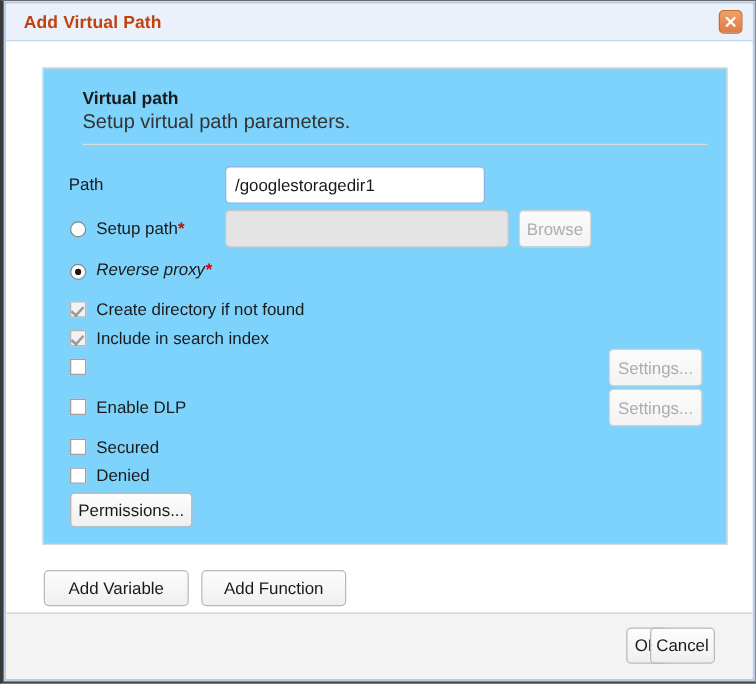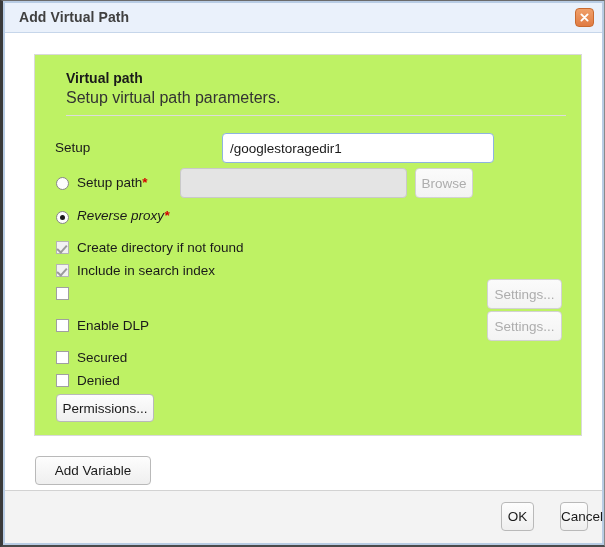--- a/index.html
+++ b/index.html
@@ -35,21 +35,21 @@
     position: relative;
     height: 30px;
     background: #eaf1fb;
     border-bottom: 1px solid #c6d6ea;
   }
   .titlebar-title {
     position: absolute;
     left: 14px; top: 6px;
     font-size: 14px;
     font-weight: bold;
-    color: #404040;
+    color: #c2410c;
     letter-spacing: 0.1px;
   }
   .close-btn {
     position: absolute;
     right: 8px; top: 5px;
     width: 19px; height: 19px;
     border-radius: 4px;
     background: linear-gradient(#f0a06a, #e07b43);
     border: 1px solid #c96a2f;
     cursor: pointer;
@@ -62,21 +62,21 @@
     left: 0; top: 31px; right: 0; bottom: 53px;
     background: #ffffff;
   }
 
   
   .panel {
     position: absolute;
     left: 29px; top: 20px;
     width: 548px; height: 382px;
     border: 1px solid #d9d9d9;
-    background: #bef264;
+    background: #7dd3fc;
   }
 
   .panel-head {
     position: absolute;
     left: 31px; top: 15px;
     width: 500px;
   }
   .panel-head h2 {
     margin: 0;
     font-size: 14px;
@@ -253,22 +253,22 @@
 
     <div class="panel">
 
       <div class="panel-head">
         <h2>Virtual path</h2>
         <p>Setup virtual path parameters.</p>
       </div>
       <div class="panel-sep"></div>
 
       <div class="row" style="top:78px;">
-        <span class="row-label" style="left:20px;">Setup</span>
-        <input class="textinput" style="left: 145px; top: 0px; width: 272px; margin-left: 42px;" value="/googlestoragedir1">
+        <span class="row-label" style="left:20px;">Path</span>
+        <input class="textinput" style="left: 145px; top: 0px; width: 208px;" value="/googlestoragedir1">
       </div>
 
       <div class="row" style="top:113px;">
         <span class="radio" style="left:21px; top:9px;"></span>
         <span class="row-label" style="left:42px;"><span>Setup path</span><span class="req">*</span></span>
         <input class="textinput disabled" style="left: 145px; top: 0px; width: 227px;" disabled="" value="">
         <button class="btn disabled" style="left:380px; top:0; width:58px; height:30px;" disabled="">Browse</button>
       </div>
 
       <div class="row" style="top:146px;">
@@ -305,22 +305,23 @@
       <div class="cbrow" style="top:319px;">
         <span class="checkbox" style="left:21px; top:0;"></span>
         <span class="cb-label" style="left:42px;text-align:center;">Denied</span>
       </div>
 
       <button class="btn" style="left:21px; top:339px; width:98px; height:28px;">Permissions...</button>
 
     </div>
 
     <button class="btn" style="left:30px; top:422px; width:116px; height:29px;">Add Variable</button>
+    <button class="btn" style="left:156px; top:422px; width:116px; height:29px;">Add Function</button>
 
   </div>
 
   <div class="footer">
     <button class="btn" style="right:68px; width:33px;">OK</button>
-    <button class="btn" style="right:14px; width:28px;">Cancel</button>
+    <button class="btn" style="right:30px; width:52px;">Cancel</button>
   </div>
 
  </div>
 </div>
 
 </body></html>

